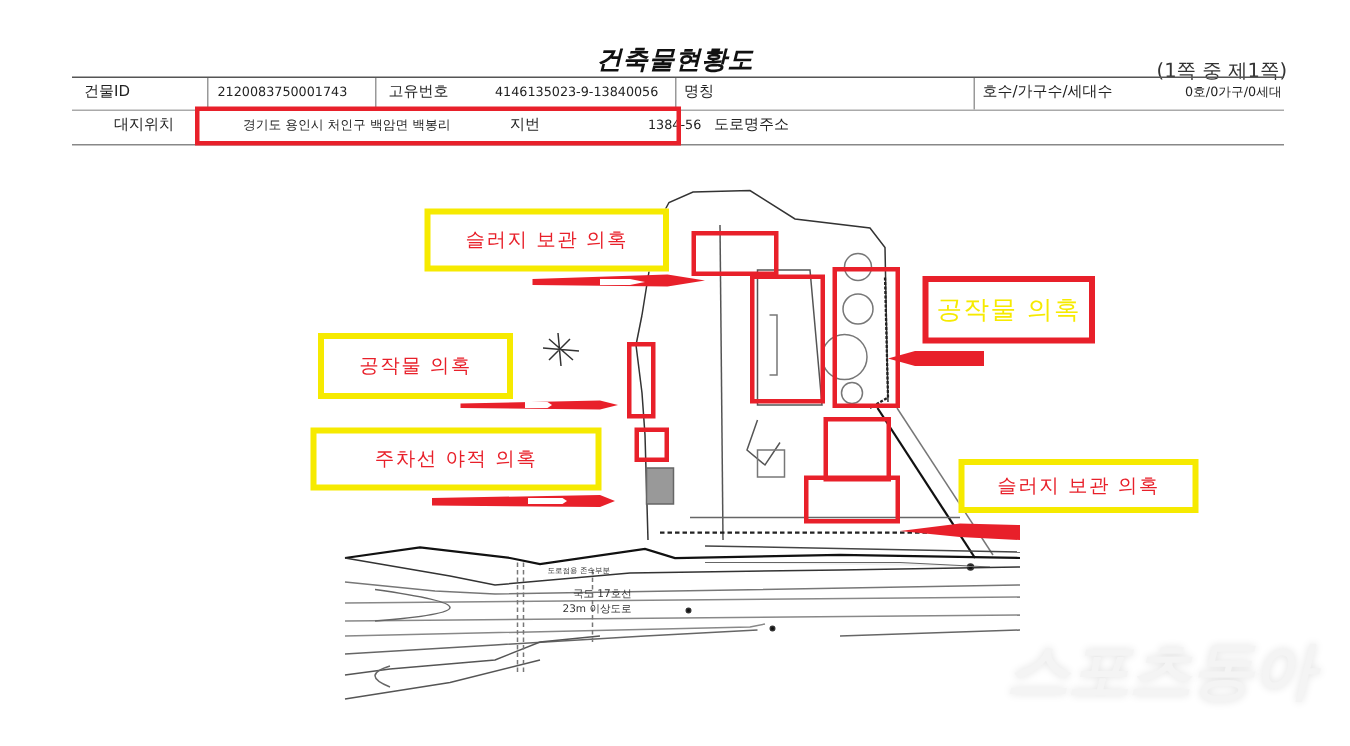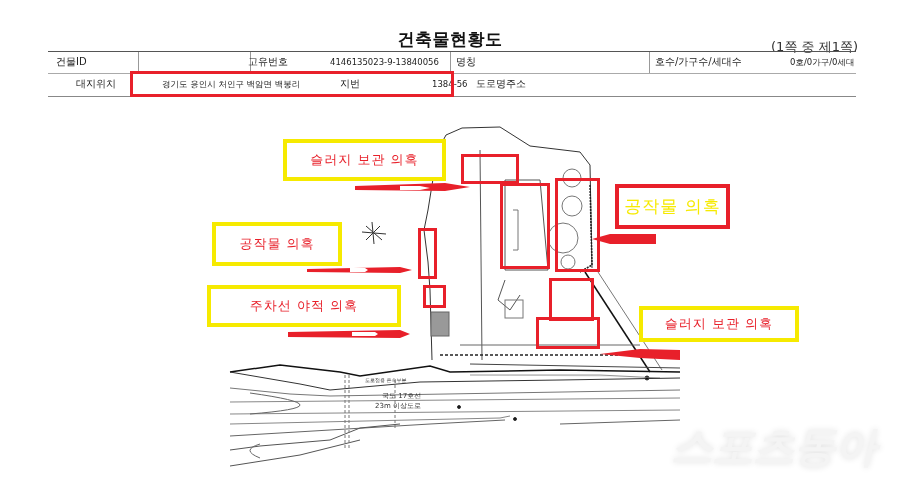--- a/index.html
+++ b/index.html
@@ -5,21 +5,21 @@
   html, body { margin: 0; padding: 0; }
   body {
     width: 900px; height: 497px; position: relative; overflow: hidden;
     background: #ffffff;
     font-family: "DejaVu Sans", "Liberation Sans", sans-serif;
     color: #222;
   }
   .abs { position: absolute; }
   .doc-title {
     left: 0; width: 900px; top: 28px; text-align: center;
-    font-size: 17px; font-weight: bold; color: #111; letter-spacing: 0.5px;
+    font-size: 17px; font-weight: bold; color: #111; letter-spacing: 0.5px; font-style: italic;
   }
   .page-info { right: 42px; top: 38px; font-size: 13px; color: #333; }
   .tbl {
     left: 48px; top: 51px; width: 808px; height: 44px;
     border-top: 1px solid #555; border-bottom: 1px solid #888; text-align: right;
   }
   .row { position: absolute; left: 0; width: 808px; height: 21px; border-bottom: 1px solid #aaa; }
   .row2 { top: 22px; border-bottom: none; margin-left: 20px; }
   .cell { position: absolute; top: 0; height: 21px; line-height: 20px; font-size: 10px; white-space: nowrap; }
   .lbl { color: #222; }
@@ -45,22 +45,23 @@
 </head>
 <body>
 
 <div class="abs doc-title">건축물현황도</div>
 <div class="abs page-info">(1쪽 중 제1쪽)</div>
 
 <div class="abs tbl">
   <div class="row">
     <span class="cell lbl" style="left:8px">건물ID</span>
     <span class="vline" style="left:90px"></span>
+    <span class="cell val" style="left:97px">2120083750001743</span>
     <span class="vline" style="left:202px"></span>
-    <span class="cell lbl" style="left:200px">고유번호</span>
+    <span class="cell lbl" style="left:211px">고유번호</span>
     <span class="cell val" style="left:282px">4146135023-9-13840056</span>
     <span class="vline" style="left:402px"></span>
     <span class="cell lbl" style="left:408px">명칭</span>
     <span class="cell val" style="left:480px"></span>
     <span class="vline" style="left:601px"></span>
     <span class="cell lbl" style="left:607px">호수/가구수/세대수</span>
     <span class="cell val" style="left:742px">0호/0가구/0세대</span>
   </div>
   <div class="row row2">
     <span class="cell lbl" style="left:8px">대지위치</span>

